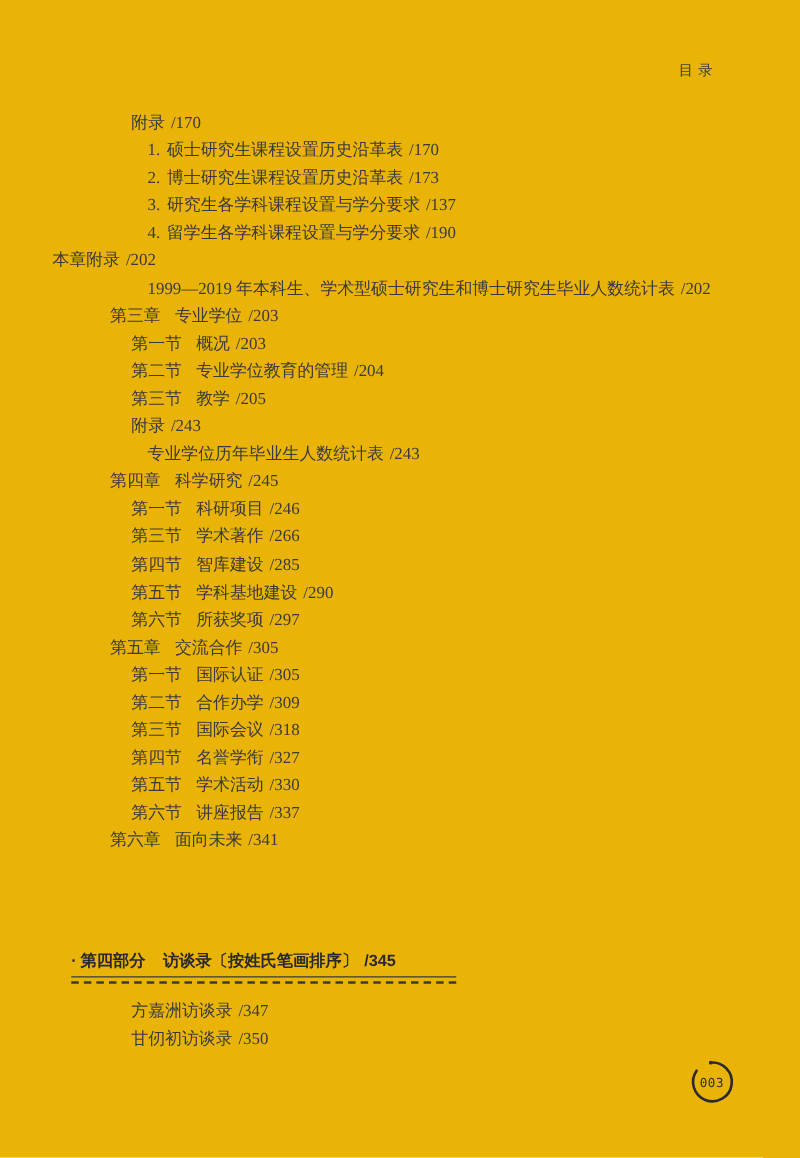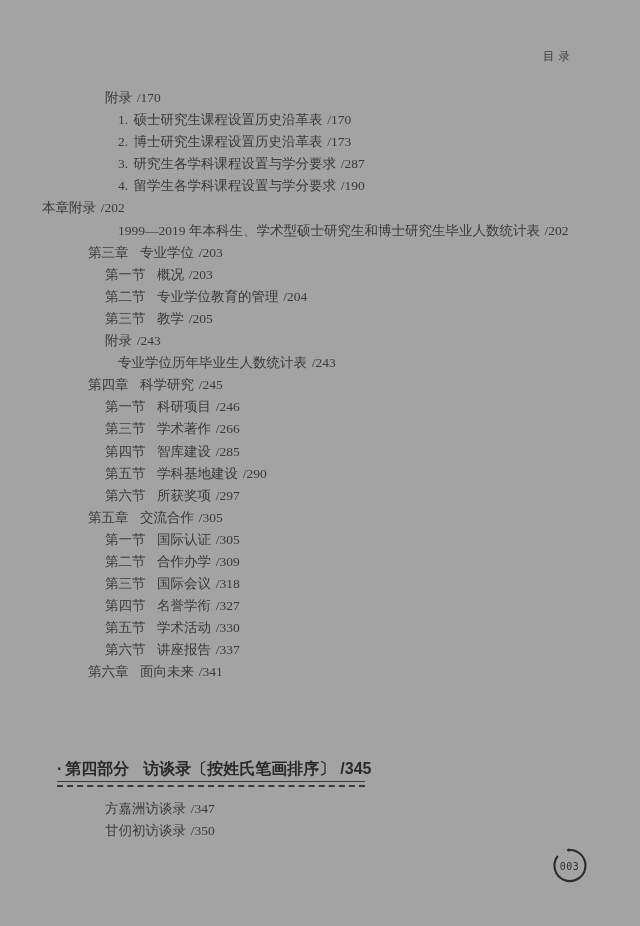--- a/index.html
+++ b/index.html
@@ -1,19 +1,19 @@
 <!DOCTYPE html>
 <html><head>
 <meta charset="utf-8">
 <style>
   html,body{margin:0;padding:0;background:#e8e8e8;}
   .page{
     position:relative;
     width:640px;height:926px;
-    background:#a3a3a3;
+    background:#eab308;
     font-family:"Liberation Serif", serif;
     color:#3a3a3a;
     overflow:hidden;
     margin:0 auto;
   }
   
   .running-head{
     position:absolute;top:49px;right:66px;
     font-size:11.5px;letter-spacing:4px;color:#3c3c3c;
     font-family:"Liberation Sans", sans-serif;
@@ -29,21 +29,21 @@
   .lv-section{padding-left:105px;}
   .lv-item{padding-left:118px;}
   .row .num{margin-right:0.85em;}
   .lv-item .num{margin-right:0.4em;}
   .row .num:empty{display:none;}
   .row .pg{margin-left:0.35em;}
   
   .part4{position:absolute;left:57px;top:759px;}
   .part4-head{
     font-family:"Liberation Sans", sans-serif;
-    font-weight:bold;font-size:16px;color:#2a2a2a;
+    font-weight:bold;font-size:13px;color:#2a2a2a;
     white-space:nowrap;line-height:19px;
   }
   .p4-bullet{margin-right:3px;}
   .p4-num{margin-right:14px;}
   .p4-page{margin-left:5px;}
   .part4-underline{
     width:308px;height:3px;margin-top:3px;
     border-top:1.5px solid #3a3a3a;
     border-bottom:2px dashed #3a3a3a;
   }
@@ -57,21 +57,21 @@
 <body>
 
 <div class="page">
 
   <div class="running-head">目录</div>
 
   <div class="toc" id="toc">
       <div class="row lv-section"><span class="title">附录</span><span class="pg">/170</span></div>
       <div class="row lv-item"><span class="num">1.</span><span class="title">硕士研究生课程设置历史沿革表</span><span class="pg">/170</span></div>
       <div class="row lv-item"><span class="num">2.</span><span class="title">博士研究生课程设置历史沿革表</span><span class="pg">/173</span></div>
-      <div class="row lv-item"><span class="num">3.</span><span class="title">研究生各学科课程设置与学分要求</span><span class="pg">/287</span></div>
+      <div class="row lv-item"><span class="num">3.</span><span class="title">研究生各学科课程设置与学分要求</span><span class="pg">/137</span></div>
       <div class="row lv-item"><span class="num">4.</span><span class="title">留学生各学科课程设置与学分要求</span><span class="pg">/190</span></div>
       <div class="row lv-chapapp"><span class="title">本章附录</span><span class="pg">/202</span></div>
       <div class="row lv-item"><span class="title">1999—2019 年本科生、学术型硕士研究生和博士研究生毕业人数统计表</span><span class="pg">/202</span></div>
       <div class="row lv-chapter"><span class="num">第三章</span><span class="title">专业学位</span><span class="pg">/203</span></div>
       <div class="row lv-section"><span class="num">第一节</span><span class="title">概况</span><span class="pg">/203</span></div>
       <div class="row lv-section"><span class="num">第二节</span><span class="title">专业学位教育的管理</span><span class="pg">/204</span></div>
       <div class="row lv-section"><span class="num">第三节</span><span class="title">教学</span><span class="pg">/205</span></div>
       <div class="row lv-section"><span class="title">附录</span><span class="pg">/243</span></div>
       <div class="row lv-item"><span class="title">专业学位历年毕业生人数统计表</span><span class="pg">/243</span></div>
       <div class="row lv-chapter"><span class="num">第四章</span><span class="title">科学研究</span><span class="pg">/245</span></div>

